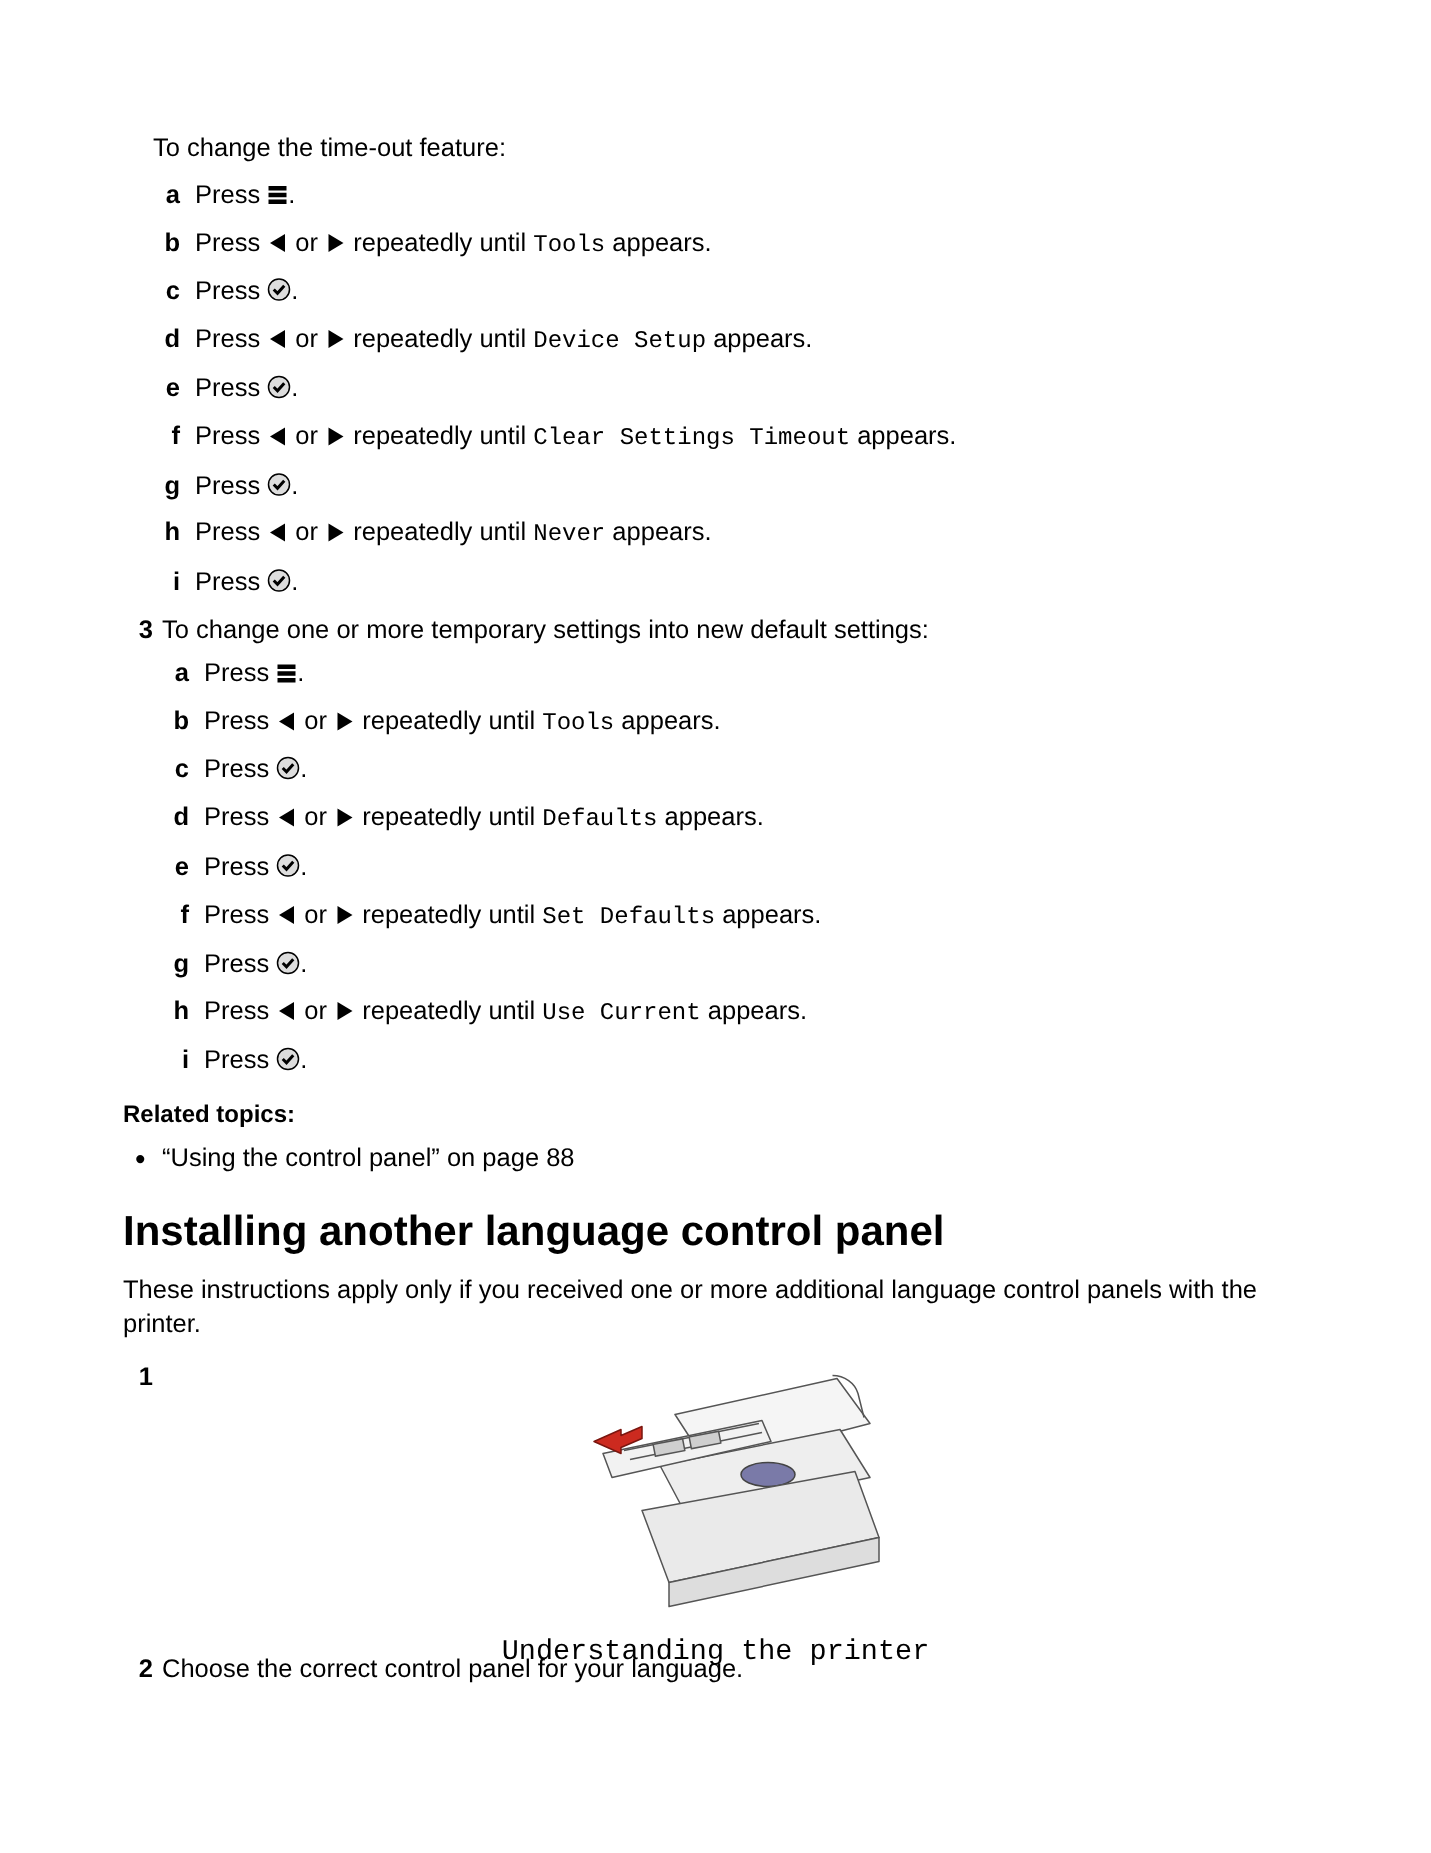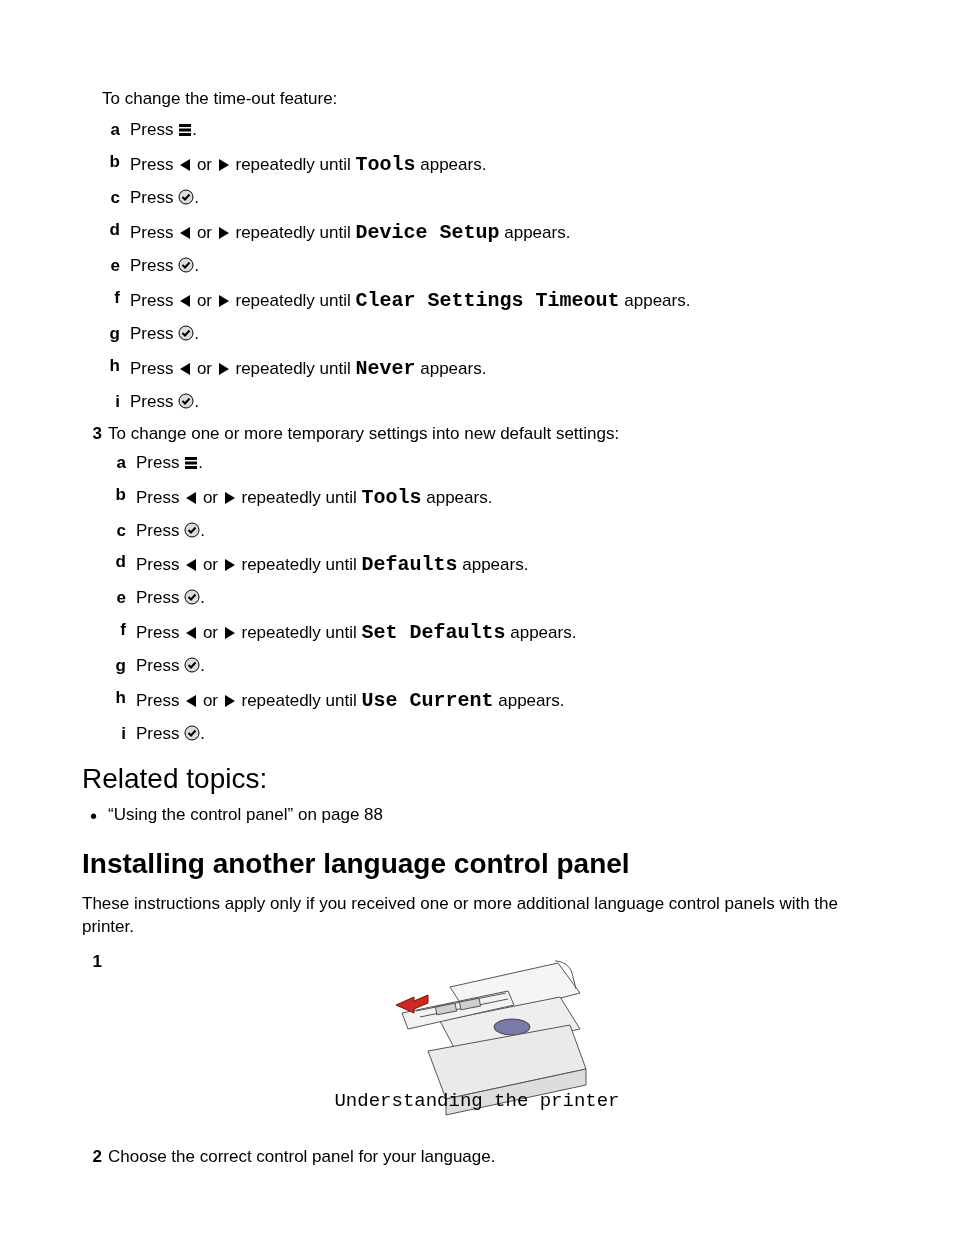--- a/index.html
+++ b/index.html
@@ -70,34 +70,34 @@
     position: absolute;
     left: 0;
     top: 0;
     font-weight: 700;
     width: 18px;
     text-align: right;
   }
 
   .mono {
     font-family: "Courier New", Courier, monospace;
-    font-weight: 700;
-    font-size: 20px;
+    font-weight: 400;
+    font-size: 16px;
   }
 
   
   .icon {
     display: inline-block;
     vertical-align: -2px;
   }
   .icon svg { display: block; }
 
   .h3 {
-    font-size: 28px;
-    font-weight: 400;
+    font-size: 16px;
+    font-weight: 700;
     margin: 14px 0 6px 0;
   }
   .bullets {
     list-style: none;
     margin: 0 0 16px 0;
     padding: 0;
   }
   .bullets > li {
     position: relative;
     padding-left: 26px;

